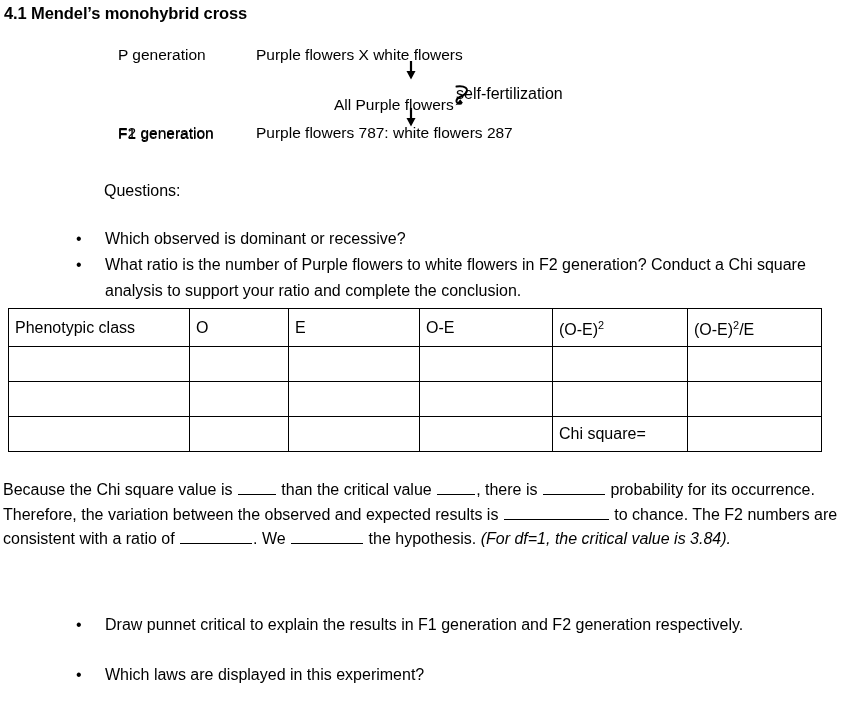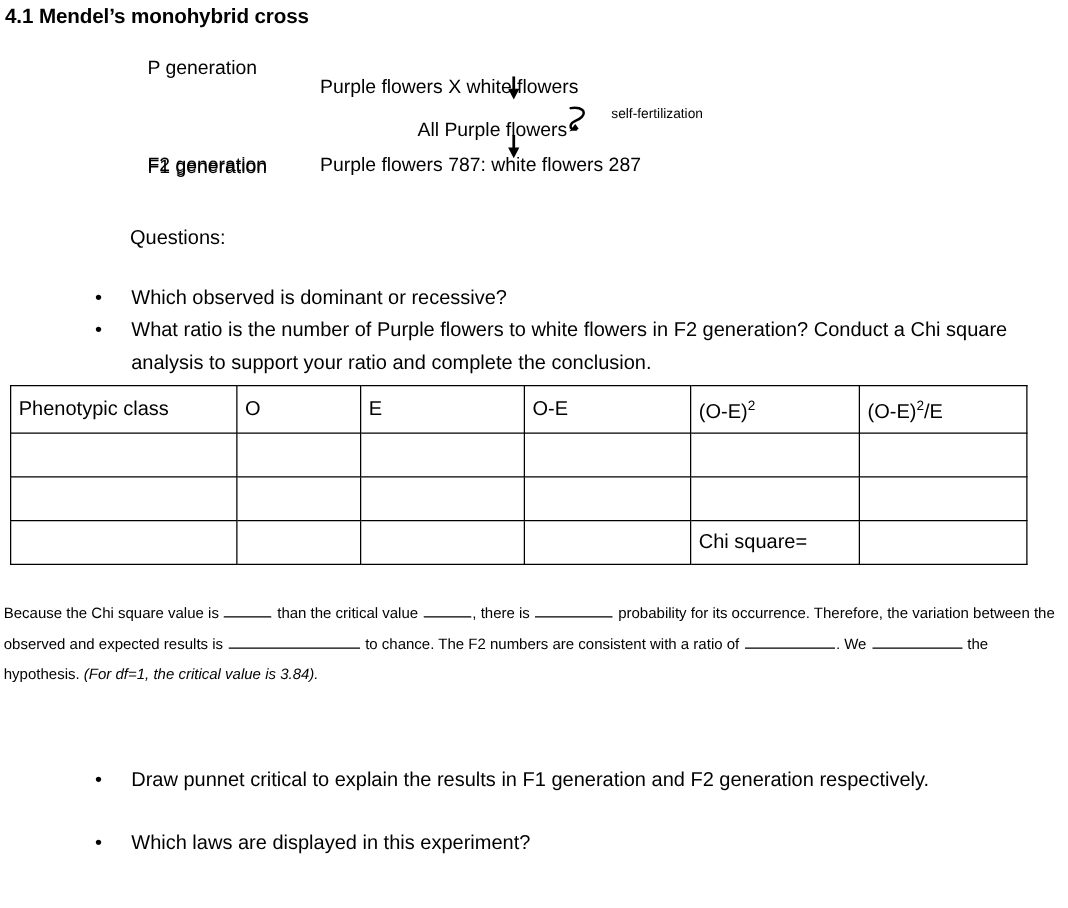--- a/index.html
+++ b/index.html
@@ -48,44 +48,44 @@
     white-space: nowrap;
   }
   .gen-text {
     position: absolute;
     font-size: 15.5px;
     white-space: nowrap;
   }
   .lbl-p     { left: 118px; top: 4px; }
   .lbl-f1    { left: 118px; top: 43px; margin-top: 40px; }
   .lbl-f2    { left: 118px; top: 82px; }
-  .txt-p     { left: 256px; top: 4px; margin-top: 15px; }
+  .txt-p     { left: 256px; top: 4px; }
   .txt-f1    { left: 334px; top: 54px; }
   .txt-f2    { left: 256px; top: 82px; }
 
   .down-arrow {
     position: absolute;
     width: 14px;
     height: 19px;
   }
   .arrow-1 { left: 404px; top: 19px; }
   .arrow-2 { left: 404px; top: 66px; }
 
   .self-fert-symbol {
     position: absolute;
     left: 452px;
     top: 41px;
     width: 24px;
     height: 24px;
   }
   .self-fert-text {
     position: absolute;
-    left: 489px;
+    left: 456px;
     top: 43px;
-    font-size: 11px;
+    font-size: 16px;
     white-space: nowrap;
   }
 
   
   .questions-heading {
     position: absolute;
     left: 104px;
     top: 182px;
     font-size: 16px;
   }
@@ -142,21 +142,21 @@
   .col-5 { width: 122px; margin-left: 39px; }
   .col-6 { width: 121px; }
   sup { font-size: 0.68em; }
 
   
   .conclusion {
     position: absolute;
     left: 3px;
     top: 478px;
     width: 845px;
-    font-size: 12px;
+    font-size: 16px;
     line-height: 24.5px;
     text-align: left;
   }
   .blank {
     display: inline-block;
     border-bottom: 1.5px solid #000;
     vertical-align: baseline;
     height: 0.95em;
     margin: 0 1px;
   }

